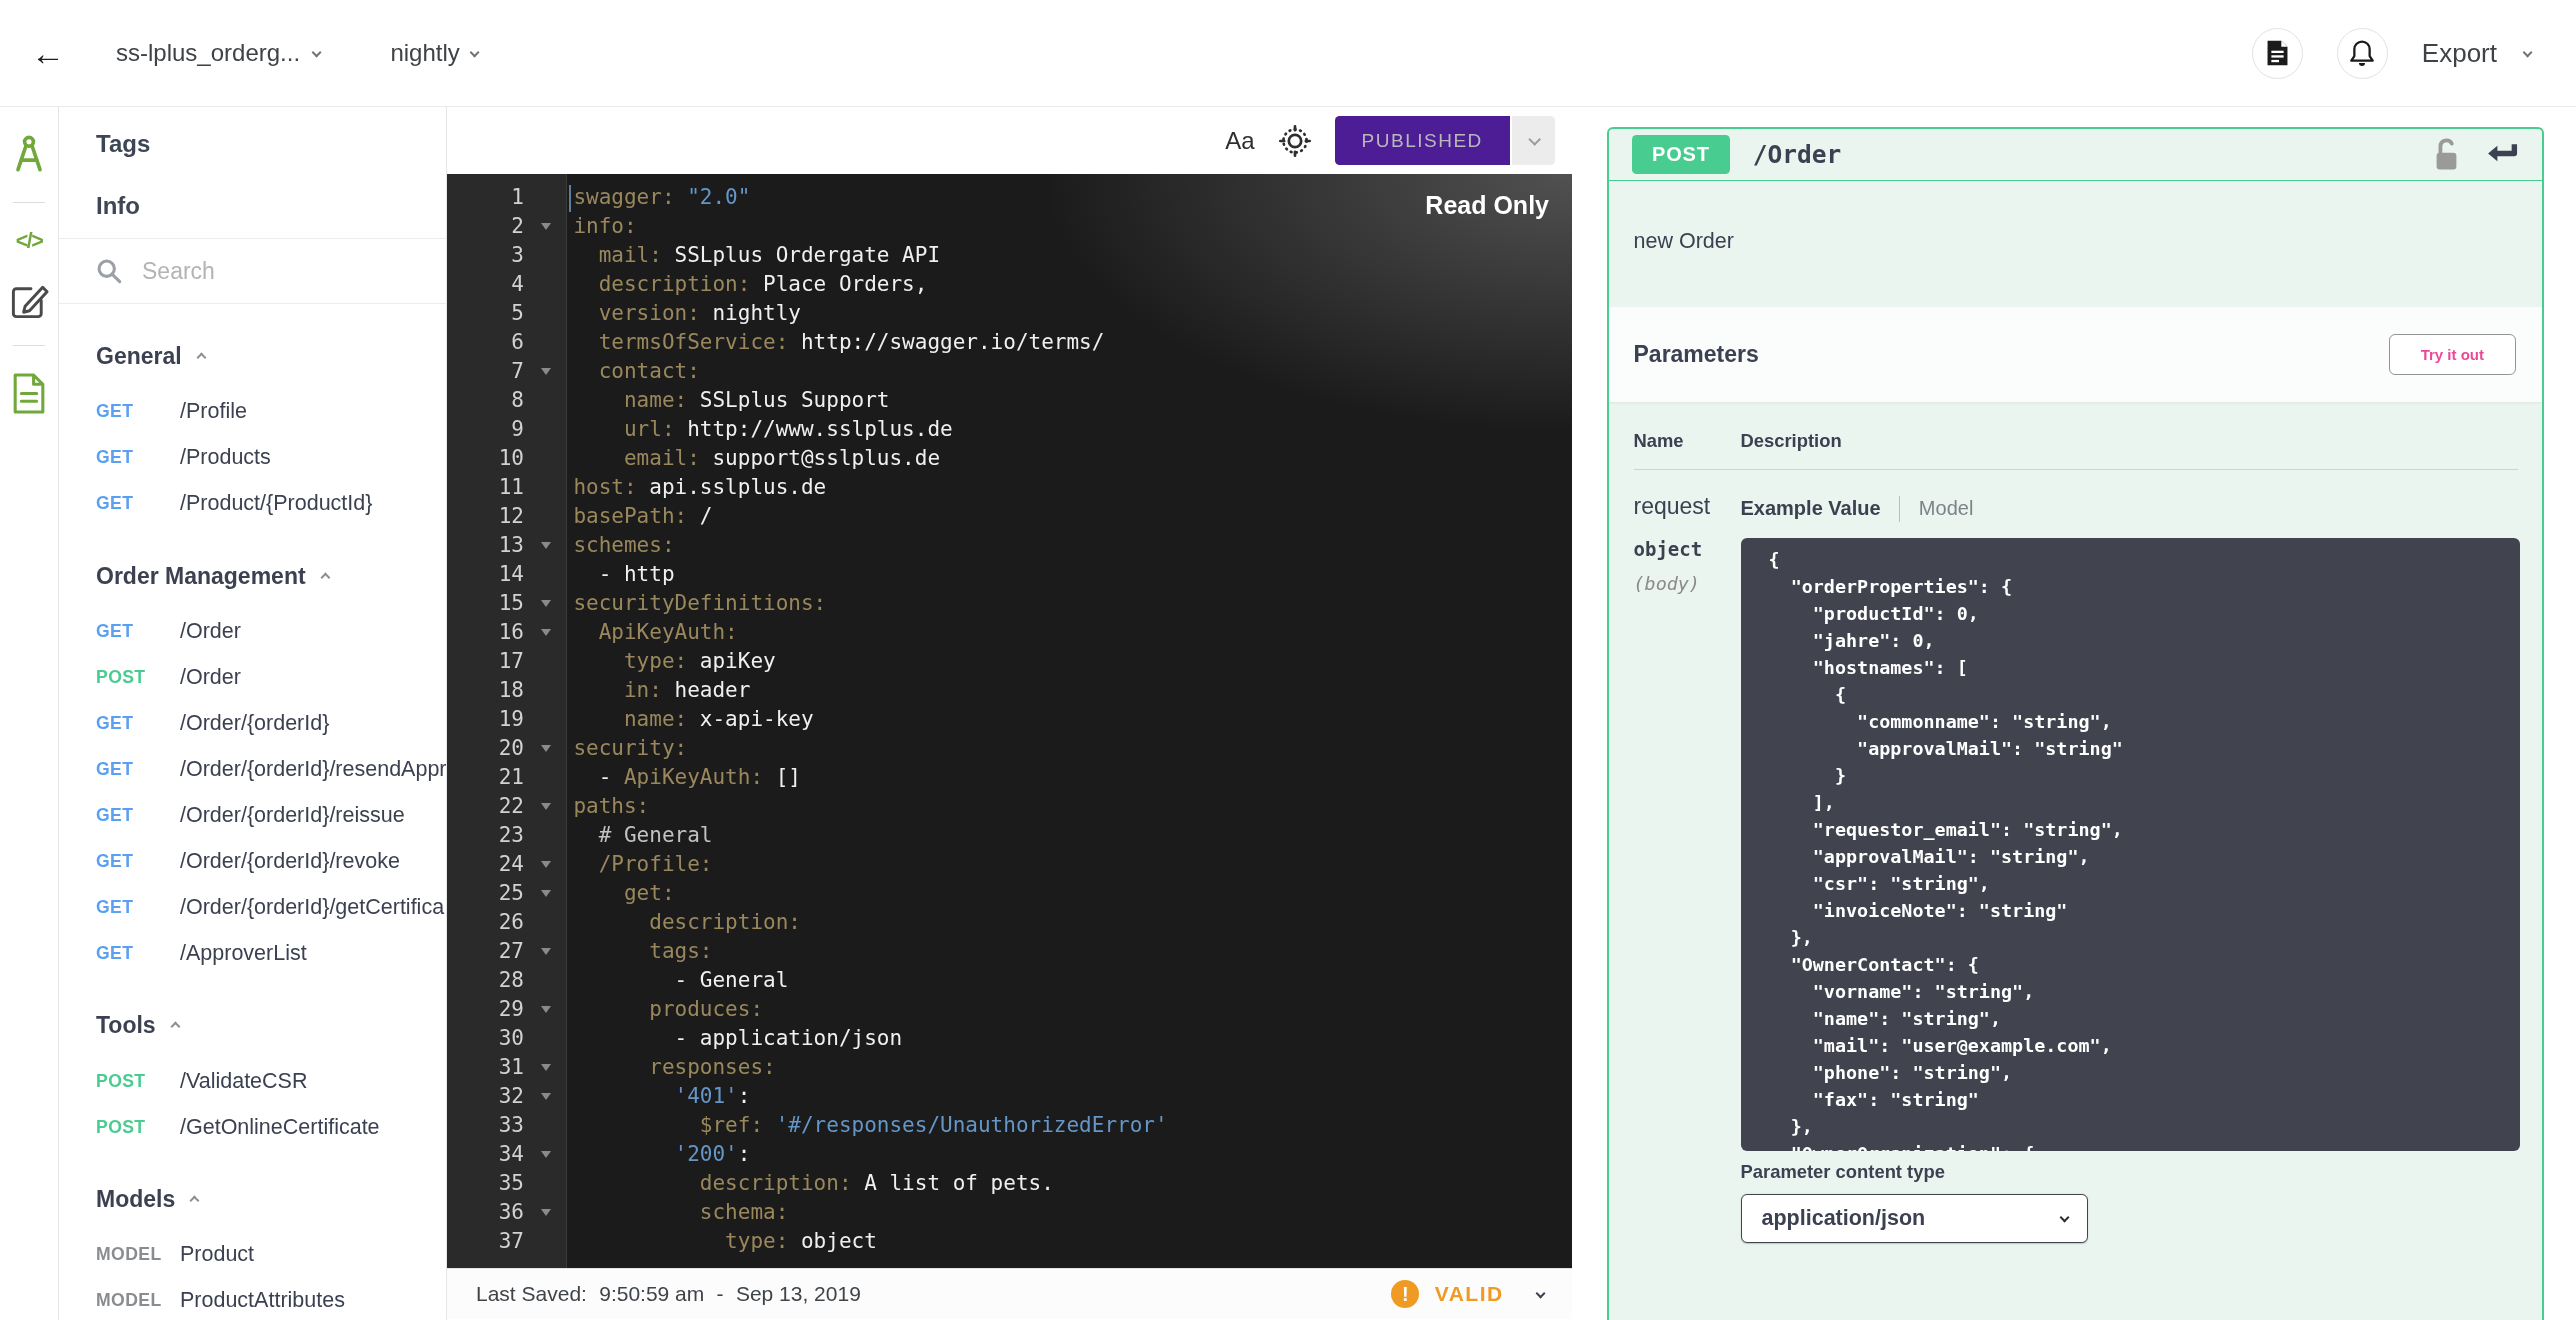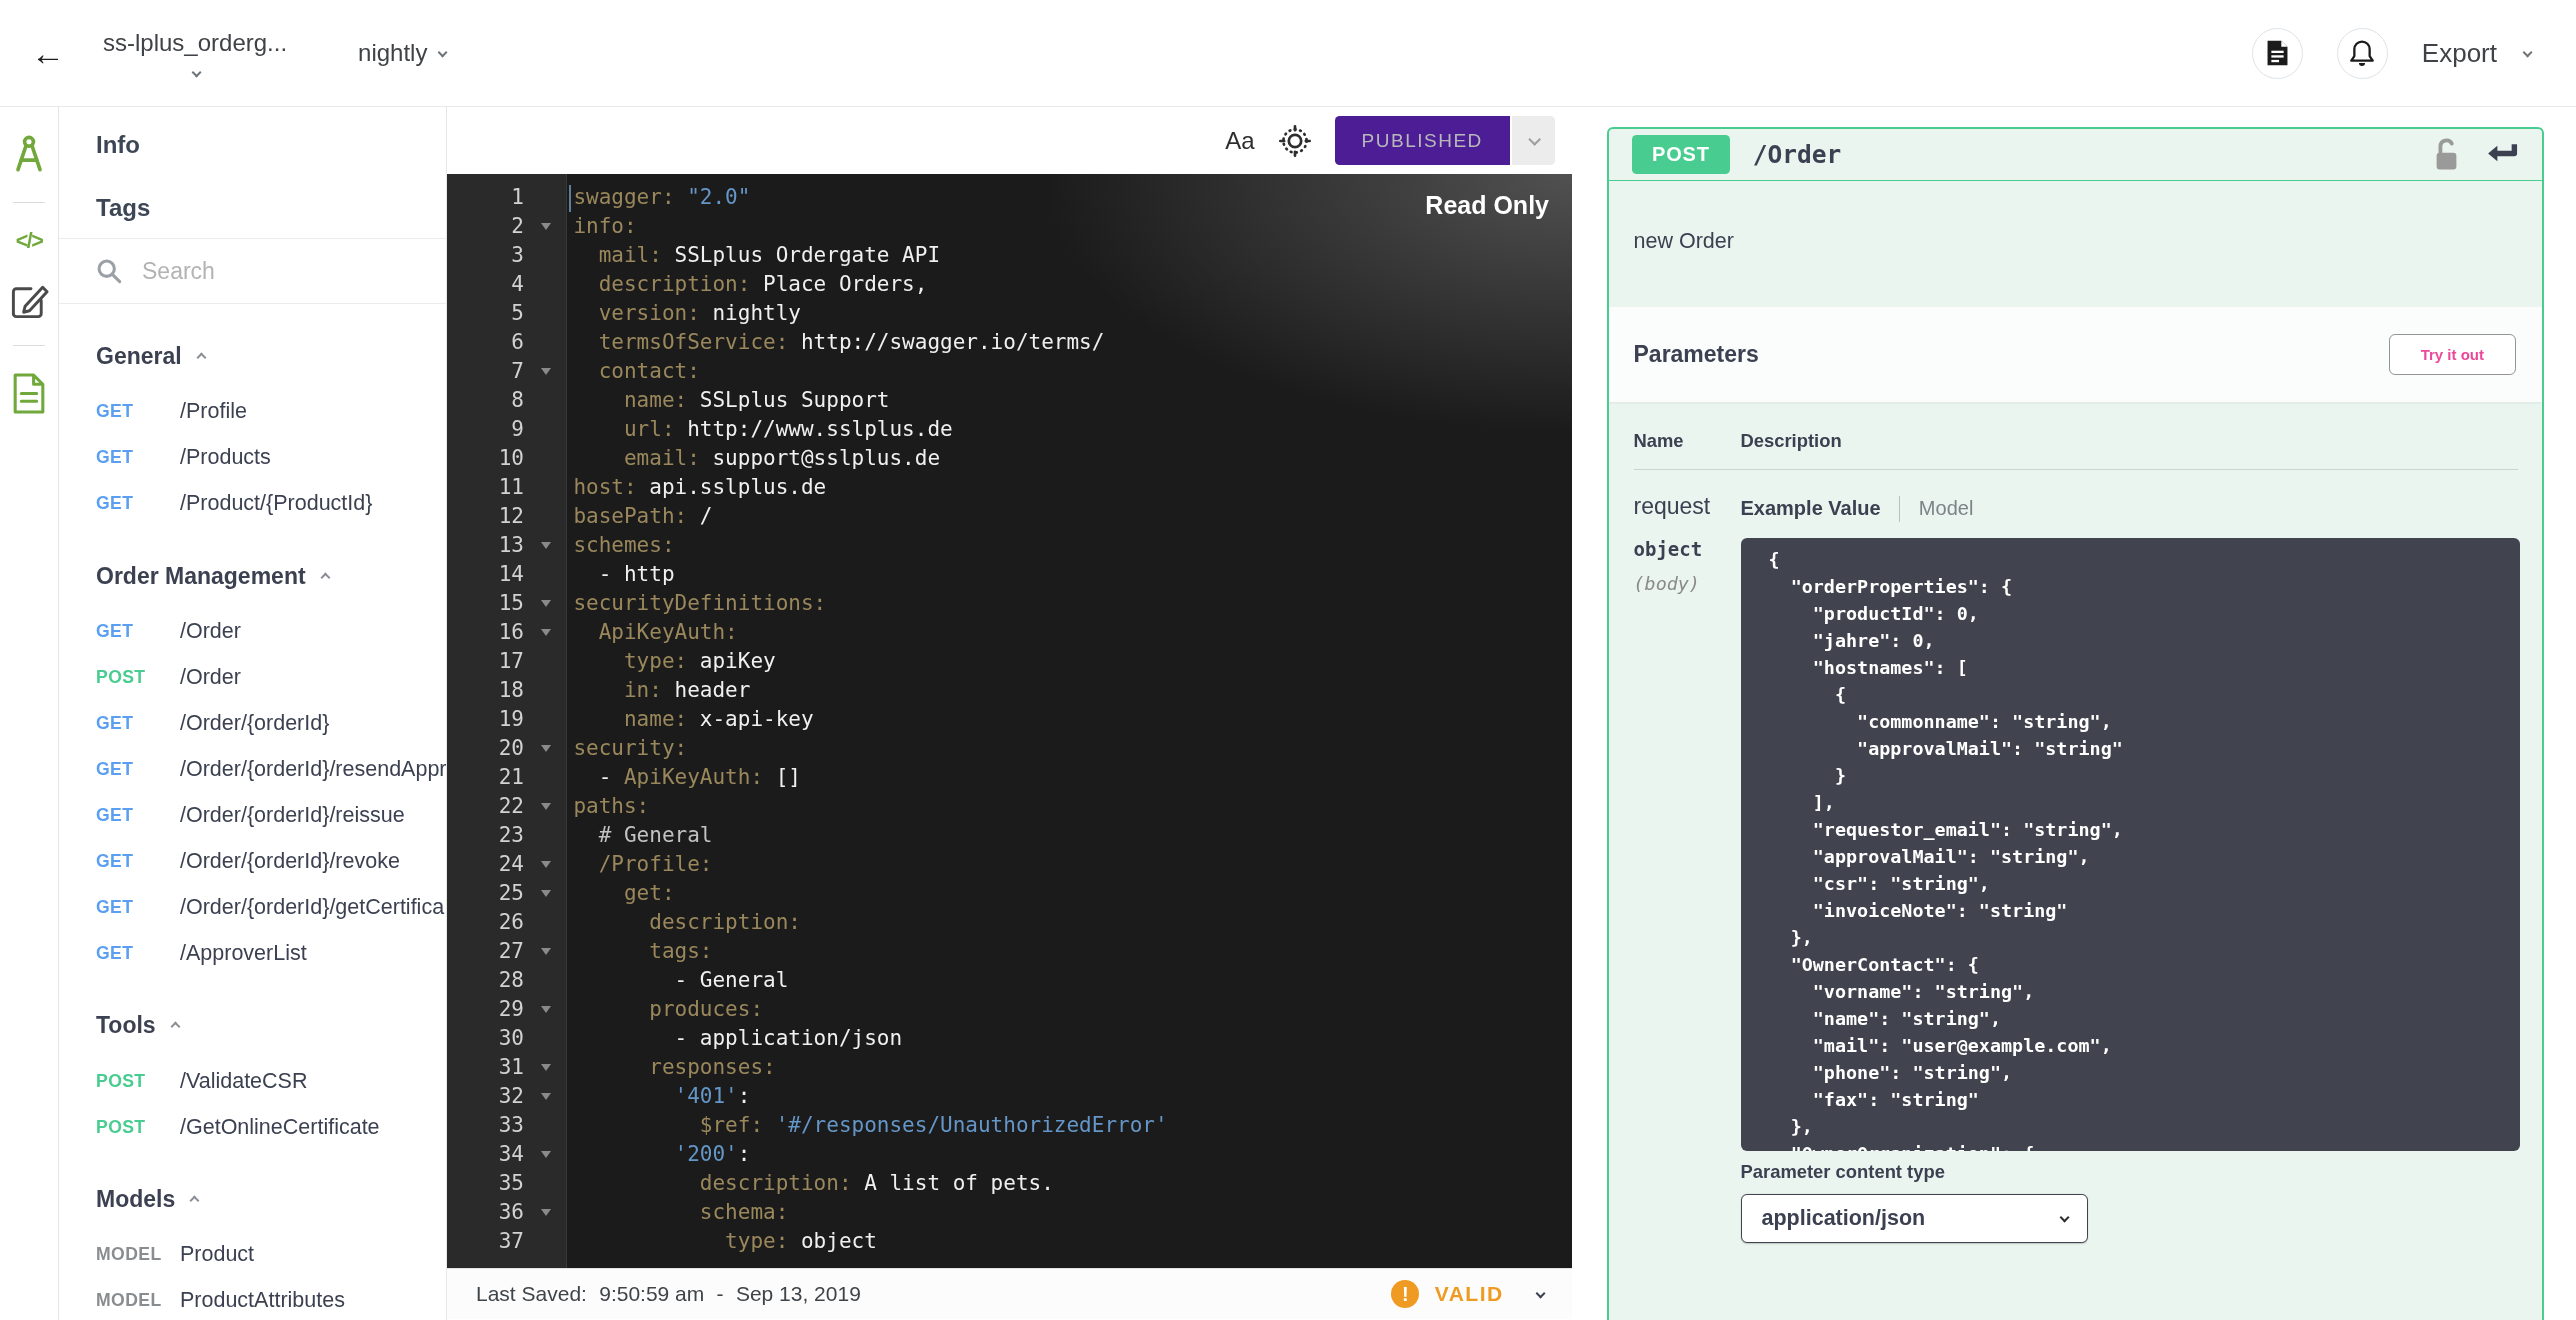--- a/index.html
+++ b/index.html
@@ -3,21 +3,21 @@
 <meta charset="utf-8">
 <style>
   * { margin:0; padding:0; box-sizing:border-box; }
   html,body { width:2576px; height:1320px; overflow:hidden; background:#fff;
     font-family:"Liberation Sans", sans-serif; color:#3b4151; }
 
   
   #topbar { position:absolute; left:0; top:0; width:2576px; height:107px; background:#fff;
     border-bottom:1.5px solid #eaeaea; display:flex; align-items:center; z-index:10; }
   .tb-back { margin-left:31px; font-size:34px; color:#1d1d1d; cursor:pointer; }
-  .tb-title { margin-left:38px; font-size:24px; color:#3f4246; display:flex; align-items:center; gap:12.3px;flex-direction:column; }
+  .tb-title { margin-left:51px; font-size:24px; color:#3f4246; display:flex; align-items:center; gap:12.3px; }
   .tb-version { margin-left:71px; font-size:24px; color:#3f4246; display:flex; align-items:center; gap:10.7px; }
   .tb-right { margin-left:auto; display:flex; align-items:center; gap:34px; padding-right:46px; }
   .circle-btn { width:51px; height:51px; border:1.5px solid #dde3e8; border-radius:50%;
     display:flex; align-items:center; justify-content:center; background:#fff; }
   .tb-export { font-size:26px; color:#3f4246; display:flex; align-items:center; gap:26px; }
 
   .chev { display:inline-block; width:9.2px; height:9.2px; border-right:2.3px solid #6f7478;
     border-bottom:2.3px solid #6f7478; transform:rotate(45deg) translateY(-1.5px); }
   .chev.up { transform:rotate(-135deg) translateY(-1.5px); }
   .chev.sm { width:7px; height:7px; }
@@ -201,22 +201,22 @@
     <svg width="34" height="43" viewBox="0 0 44 56">
       <path d="M4 4 h24 l12 12 v36 h-36 z" fill="none" stroke="#71a83c" stroke-width="4" stroke-linejoin="round"></path>
       <path d="M28 4 v12 h12" fill="none" stroke="#71a83c" stroke-width="4" stroke-linejoin="round"></path>
       <path d="M12 28 h20 M12 38 h20" stroke="#71a83c" stroke-width="4" stroke-linecap="round"></path>
     </svg>
   </span>
 </div>
 
 <div id="sidebar">
   <div class="sb-static">
+    <div class="sb-big second">Tags</div>
     <div class="sb-big">Info</div>
-    <div class="sb-big second">Tags</div>
   </div>
   <div class="sb-hr"></div>
   <div class="sb-search">
     <span>
       <svg width="26" height="26" viewBox="0 0 34 34">
         <circle cx="14" cy="14" r="10" fill="none" stroke="#9aa0a6" stroke-width="4"></circle>
         <path d="M21 21 L31 31" stroke="#9aa0a6" stroke-width="4" stroke-linecap="round"></path>
       </svg>
     </span>
     <input type="text" placeholder="Search" style="">

